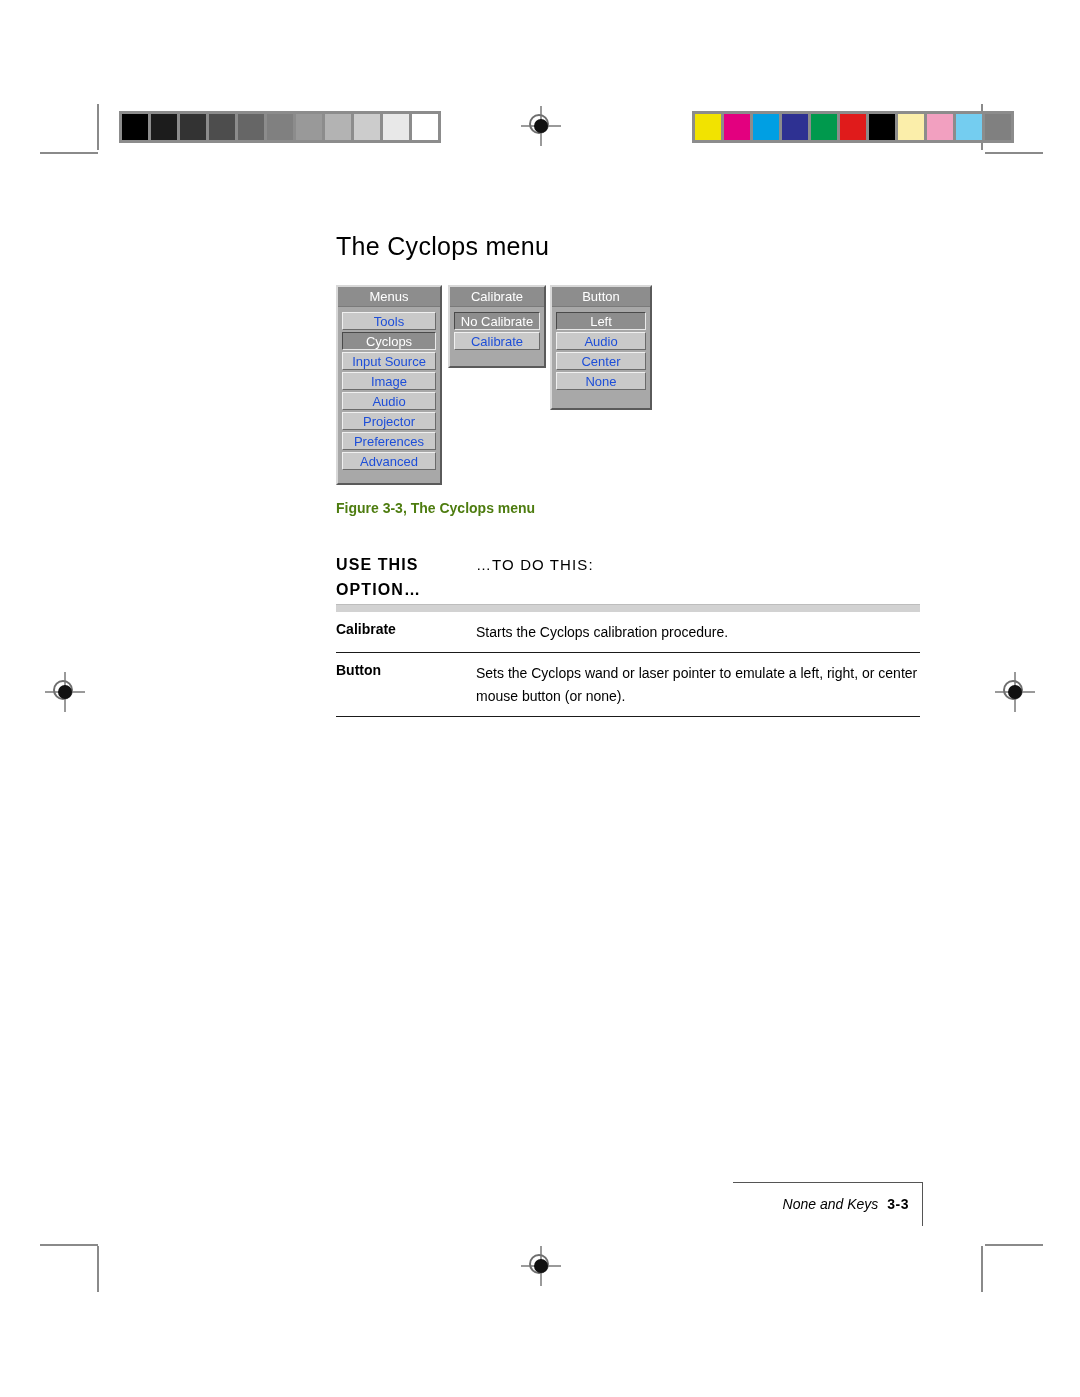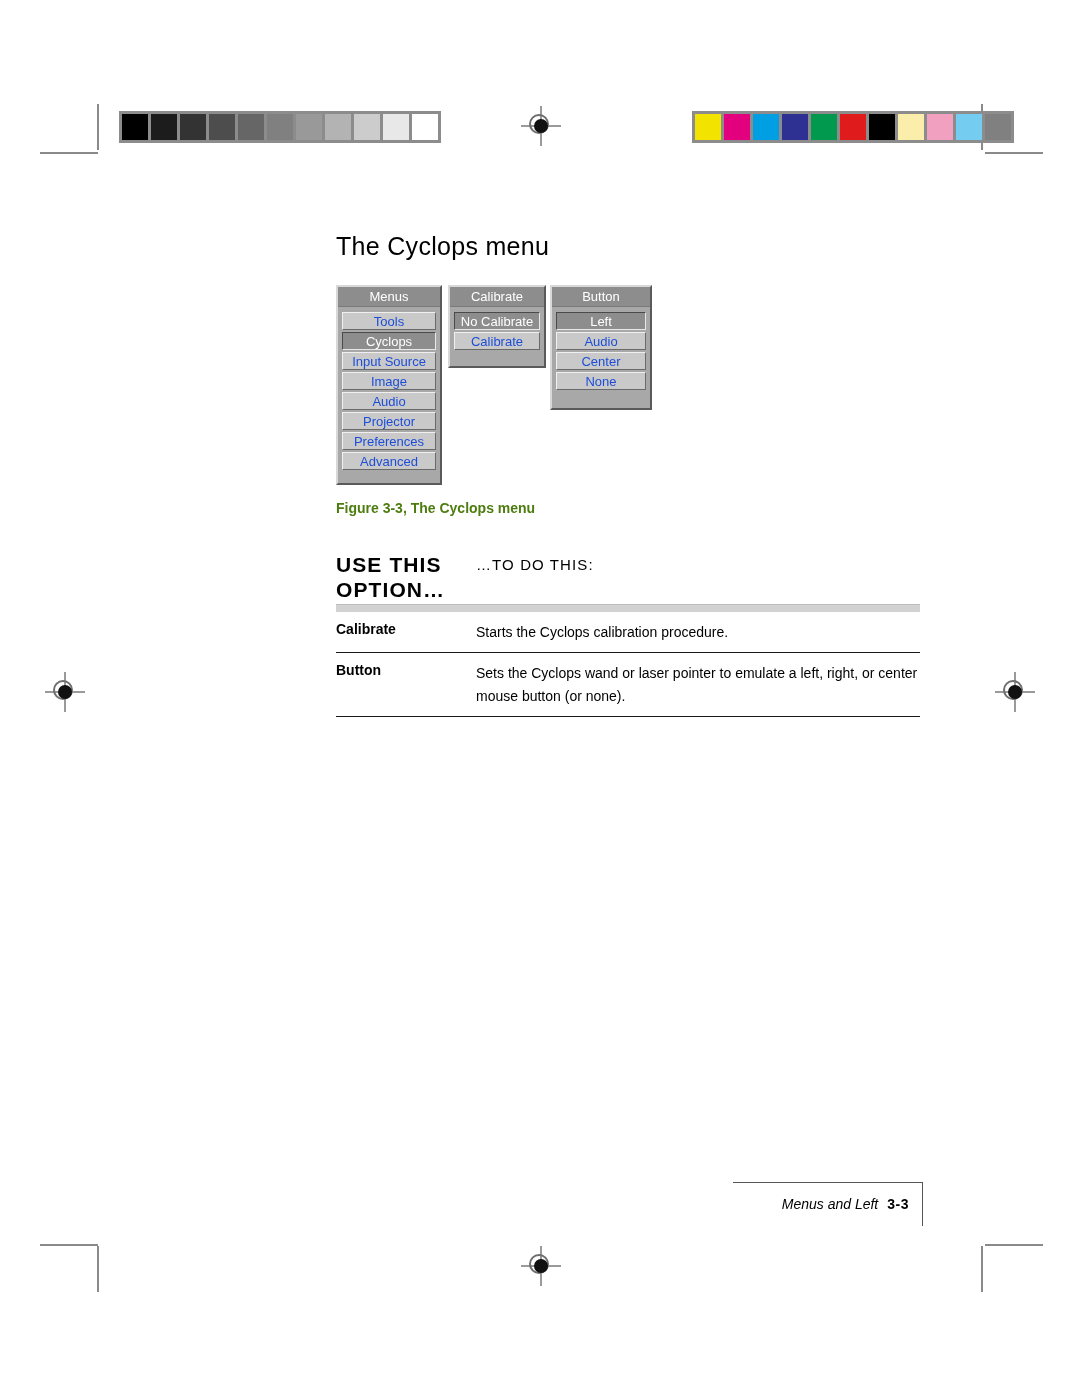--- a/index.html
+++ b/index.html
@@ -160,21 +160,21 @@
     width: 584px;
   }
   .opt-head {
     position: relative;
     height: 52px;
   }
   .opt-head .h-col1 {
     position: absolute;
     left: 0; top: 0;
     width: 140px;
-    font-size: 21px;
+    font-size: 16px;
     font-weight: bold;
     letter-spacing: 1.1px;
     line-height: 25px;
   }
   .opt-head .h-col2 {
     position: absolute;
     left: 140px; top: 0;
     font-size: 15px;
     font-weight: normal;
     letter-spacing: 1.1px;
@@ -359,15 +359,15 @@
     <div class="c-term">Button</div>
     <div class="c-desc">Sets the Cyclops wand or laser pointer to emulate a left, right, or center mouse button (or none).</div>
   </div>
   <div class="rule-thin"></div>
 </div>
 
 <div class="footer">
   <div class="f-top"></div>
   <div class="f-right"></div>
   <div class="f-text">
-    <span class="f-label">Menus and Left</span><span class="f-page">3-3</span>
+    <span class="f-label">None and Keys</span><span class="f-page">3-3</span>
   </div>
 </div>
 
 </body></html>

